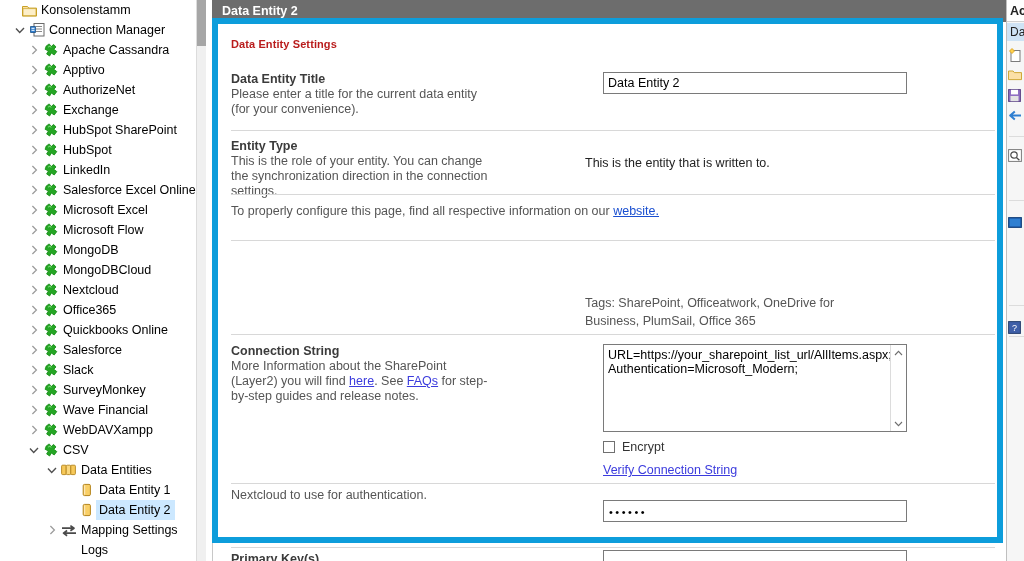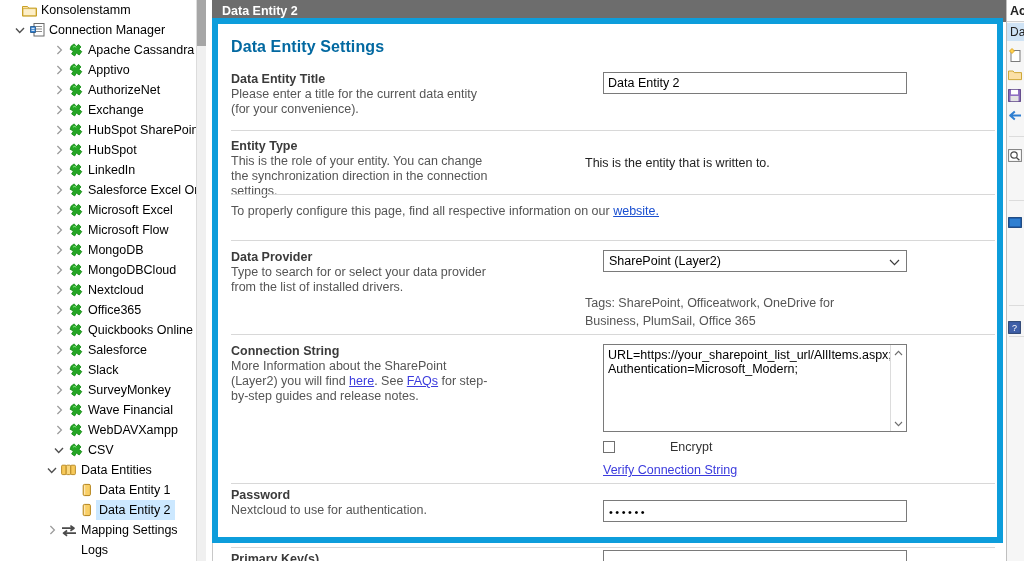--- a/index.html
+++ b/index.html
@@ -39,21 +39,21 @@
     align-items:center;justify-content:center;
   }
   .tnode .lbl{
     font-size:12.5px;color:#000;padding-left:3px;line-height:20px;
   }
   .tnode.sel .lbl{
     background:#cce8ff;padding-left:3px;padding-right:4px;
   }
   .d0{padding-left:4px;}
   .d1{padding-left:12px;}
-  .d2{padding-left:26px;margin-left:25px;}
+  .d2{padding-left:26px;}
   .d3{padding-left:44px;}
   .d4{padding-left:62px;}
 
   
   .content-pane{
     position:absolute;left:206px;top:0;width:800px;height:561px;
     background:#ffffff;overflow:hidden;
   }
   .titlebar{
     position:absolute;left:6px;top:0;width:794px;height:22px;
@@ -62,21 +62,21 @@
     display:flex;align-items:center;padding-left:10px;
     box-sizing:border-box;
   }
   .panelbody{
     position:absolute;left:6px;top:22px;width:794px;height:539px;
     background:#ffffff;border-left:1px solid #c8c8c8;box-sizing:border-box;
   }
 
   .section-title{
     position:absolute;left:18px;top:16px;
-    font-size:16px;font-weight:bold;color:#0369a1;
+    font-size:11px;font-weight:bold;color:#b91c1c;
     letter-spacing:.1px;
   }
 
   
   .row{position:absolute;left:18px;width:764px;}
   .lbl-h{font-size:12.5px;font-weight:bold;color:#3b3b3b;margin:0 0 1px 0;}
   .lbl-d{font-size:12.5px;color:#555;line-height:15px;width:265px;}
   .fieldcol{position:absolute;left:372px;top:0;width:306px;}
 
   .sep{
@@ -111,21 +111,21 @@
     position:absolute;right:0;top:0;width:15px;height:86px;
     background:#fff;border-left:1px solid #dcdcdc;
   }
   .ta-sb .up,.ta-sb .dn{
     position:absolute;left:0;width:15px;height:15px;
     display:flex;align-items:center;justify-content:center;color:#707070;
   }
   .ta-sb .up{top:0;}
   .ta-sb .dn{bottom:0;}
 
-  .chk-row{display:flex;align-items:center;margin-top:8px;gap:48px;}
+  .chk-row{display:flex;align-items:center;margin-top:8px;}
   .chkbox{
     width:12px;height:12px;border:1px solid #707070;background:#fff;
     box-sizing:border-box;margin-right:7px;
   }
   .chk-lbl{font-size:12.5px;color:#333;}
   a.lnk{color:#1a4fd0;text-decoration:underline;cursor:pointer;}
   a.lnk2{color:#3b3bdd;text-decoration:underline;cursor:pointer;}
   .verify{display:block;margin-top:9px;font-size:12.5px;}
 
   .notice{
@@ -592,34 +592,20 @@
       <div class="entity-type-val" style="top:134px;">This is the entity that is written to.</div>
 
       <div class="sep" style="top:172px;"></div>
 
       <div class="notice" style="top:182px;">
         <span>To properly configure this page, find all respective information on our </span><a class="lnk" href="#">website.</a>
       </div>
 
       <div class="sep" style="top:218px;"></div>
 
-      <div class="row" style="top:228px;">
-        <div class="lbl-h">Data Provider</div>
-        <div class="lbl-d">Type to search for or select your data provider from the list of installed drivers.</div>
-        <div class="fieldcol">
-          <div class="combo">
-            <span>SharePoint (Layer2)</span>
-            <span class="arrow">
-              <svg class="ico-svg" width="11" height="7" viewBox="0 0 11 7">
-                <path d="M1 1 L5.5 5.6 L10 1" fill="none" stroke="#3c3c3c" stroke-width="1.2"></path>
-              </svg>
-            </span>
-          </div>
-        </div>
-      </div>
       <div class="tags" style="top:272px;">Tags: SharePoint, Officeatwork, OneDrive for Business, PlumSail, Office 365</div>
 
       <div class="sep" style="top:312px;"></div>
 
       <div class="row" style="top:322px;">
         <div class="lbl-h">Connection String</div>
         <div class="lbl-d"><span>More Information about the SharePoint (Layer2) you will find </span><a class="lnk2" href="#">here</a><span>. See </span><a class="lnk2" href="#">FAQs</a><span> for step-by-step guides and release notes.</span></div>
 
         <div class="fieldcol">
           <div class="ta-wrap">
@@ -644,21 +630,20 @@
             <span class="chk-lbl">Encrypt</span>
           </div>
 
           <a class="lnk2 verify" href="#">Verify Connection String</a>
         </div>
       </div>
 
       <div class="sep" style="top:461px;"></div>
 
       <div class="row" style="top:466px;">
-        <div class="lbl-h">Password</div>
         <div class="lbl-d">Nextcloud to use for authentication.</div>
         <div class="fieldcol" style="top:12px;">
           <div class="pwdfield">••••••</div>
         </div>
       </div>
 
       <div class="sep" style="top:525px;"></div>
 
       <div class="row" style="top:530px;">
         <div class="lbl-h">Primary Key(s)</div>

